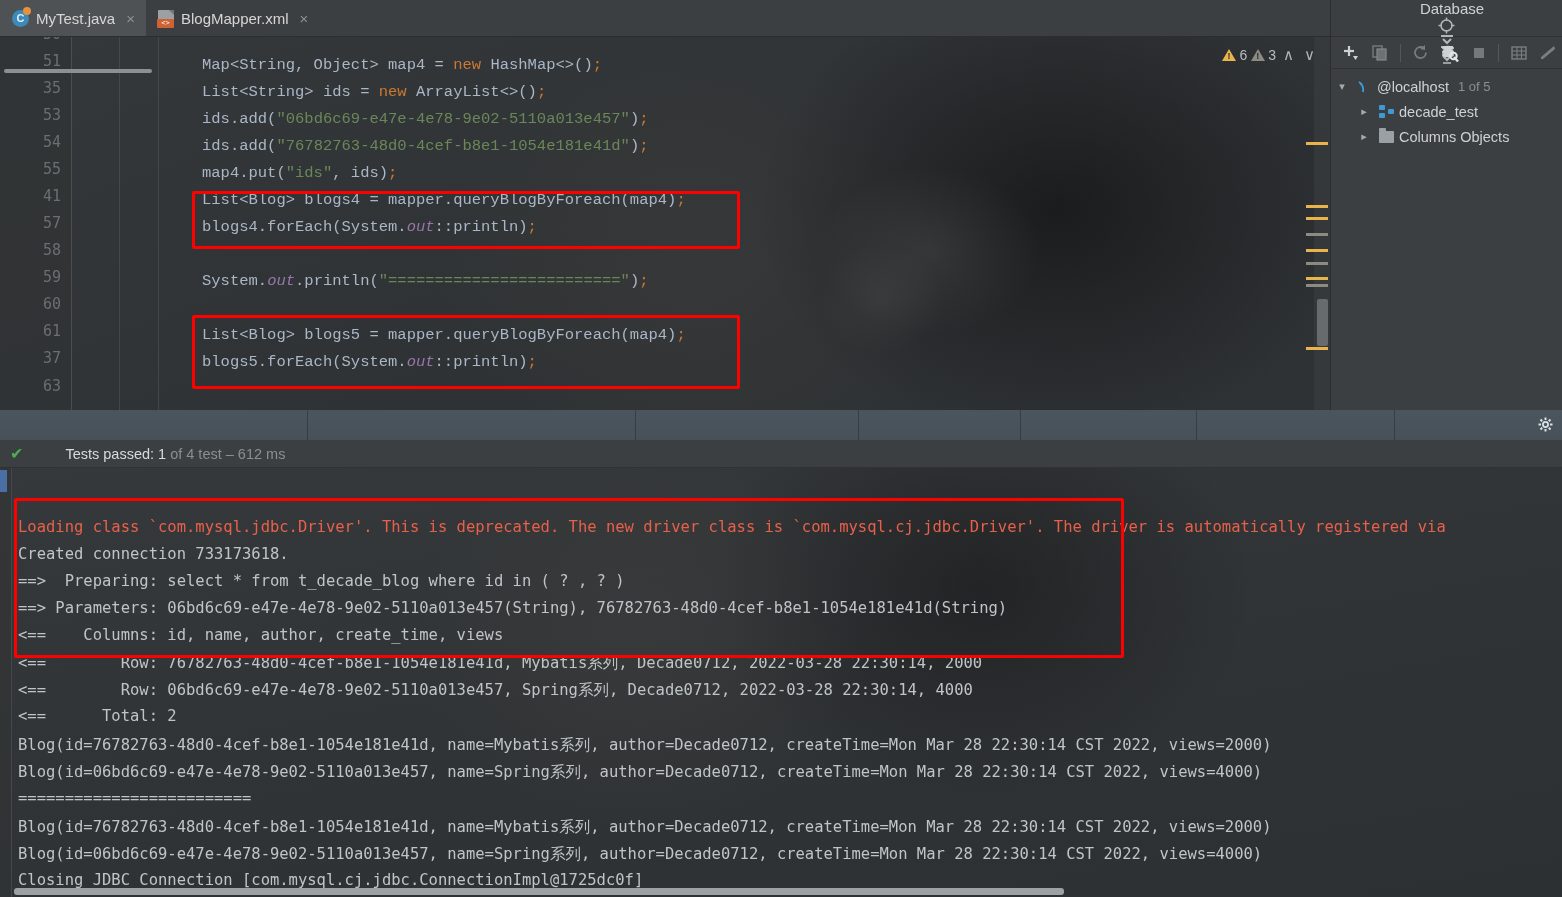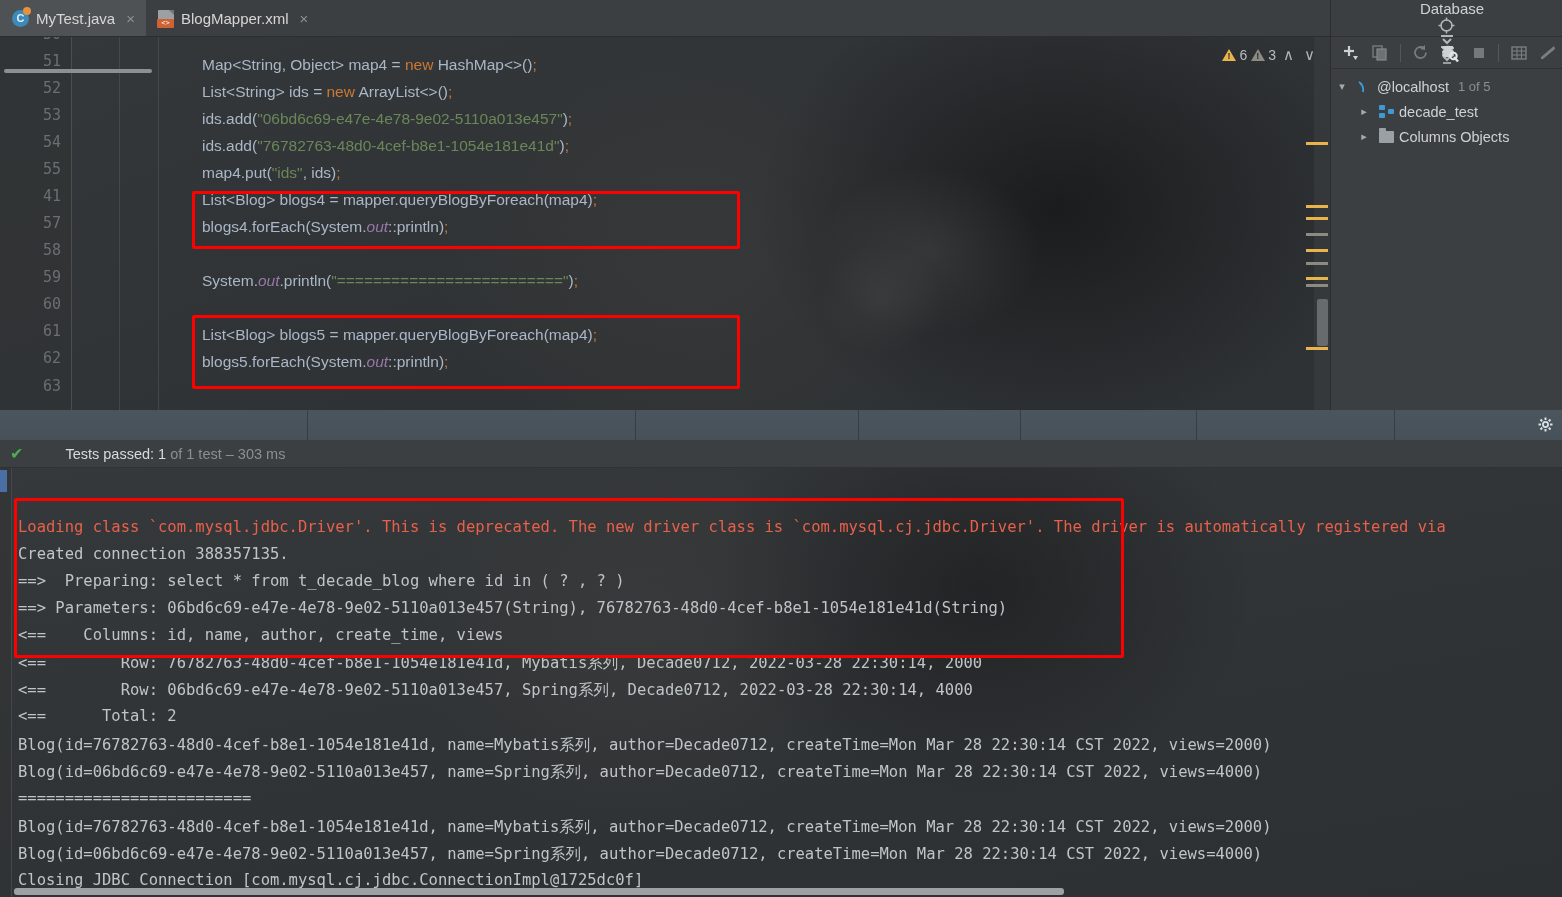--- a/index.html
+++ b/index.html
@@ -83,21 +83,21 @@
     position:absolute; right:10px;
     font-family:"DejaVu Sans Mono",monospace; font-size:15px;
     color:#6a6f72; text-align:right;
   }
   .foldcol {
     position:absolute; top:0; height:100%; width:1px; background:rgba(90,94,96,0.45);
   }
   .codearea { position:absolute; left:72px; top:0; right:0; height:100%; }
   .cline {
     position:absolute; left:130px;
-    font-family:Liberation Sans, sans-serif; font-size:15.5px;
+    font-family:Liberation Mono, monospace; font-size:15.5px;
     color:#a9b7c6; white-space:pre; letter-spacing:0px;
   }
   .kw  { color:#cc7832; }
   .str { color:#6a8759; }
   .fld { color:#9876aa; font-style:italic; }
   .sc  { color:#cc7832; }
   .pn  { color:#a9b7c6; }
 
   
   .redbox {
@@ -245,31 +245,31 @@
       <span>BlogMapper.xml</span>
       <span class="tclose">×</span>
     </div>
   </div>
 
   <div class="editor">
 
     <div class="gutter">
       <div class="lnum" style="top:-12px">50</div>
       <div class="lnum" style="top:15px">51</div>
-      <div class="lnum" style="top:42px">52</div>
+      <div class="lnum" style="top:42px">35</div>
       <div class="lnum" style="top:69px">53</div>
       <div class="lnum" style="top:96px">54</div>
       <div class="lnum" style="top:123px">55</div>
       <div class="lnum" style="top:150px">41</div>
       <div class="lnum" style="top:177px">57</div>
       <div class="lnum" style="top:204px">58</div>
       <div class="lnum" style="top:231px">59</div>
       <div class="lnum" style="top:258px">60</div>
       <div class="lnum" style="top:285px">61</div>
-      <div class="lnum" style="top:312px">62</div>
+      <div class="lnum" style="top:312px">37</div>
       <div class="lnum" style="top:340px">63</div>
     </div>
     <div class="foldcol" style="left:119px"></div>
     <div class="foldcol" style="left:158px"></div>
 
     <div class="codearea">
       <div class="cline" style="top:19px"><span class="pn">Map&lt;String, Object&gt; map4 = </span><span class="kw">new </span><span class="pn">HashMap&lt;&gt;()</span><span class="sc">;</span></div>
       <div class="cline" style="top:46px"><span class="pn">List&lt;String&gt; ids = </span><span class="kw">new </span><span class="pn">ArrayList&lt;&gt;()</span><span class="sc">;</span></div>
       <div class="cline" style="top:73px"><span class="pn">ids.add(</span><span class="str">"06bd6c69-e47e-4e78-9e02-5110a013e457"</span><span class="pn">)</span><span class="sc">;</span></div>
       <div class="cline" style="top:100px"><span class="pn">ids.add(</span><span class="str">"76782763-48d0-4cef-b8e1-1054e181e41d"</span><span class="pn">)</span><span class="sc">;</span></div>
@@ -447,30 +447,30 @@
             <line x1="4.2" y1="10.8" x2="2.5" y2="12.5"></line>
           </g>
         </svg>
     </span>
   </div>
 
   <div class="testhdr">
     <span class="check">✔</span>
     <span class="tp-label">Tests passed:</span>
     <span class="tp-num">1</span>
-    <span class="tp-dim">of 1 test – 303 ms</span>
+    <span class="tp-dim">of 4 test – 612 ms</span>
   </div>
 
   <div class="console">
     <div class="cgutter">
       <div class="cmark" style="top:2px"></div>
     </div>
 
     <div class="oline err" style="top:10px">Loading class `com.mysql.jdbc.Driver'. This is deprecated. The new driver class is `com.mysql.cj.jdbc.Driver'. The driver is automatically registered via</div>
-    <div class="oline" style="top:37px">Created connection 388357135.</div>
+    <div class="oline" style="top:37px">Created connection 733173618.</div>
     <div class="oline" style="top:64px">==&gt;  Preparing: select * from t_decade_blog where id in ( ? , ? )</div>
     <div class="oline" style="top:91px">==&gt; Parameters: 06bd6c69-e47e-4e78-9e02-5110a013e457(String), 76782763-48d0-4cef-b8e1-1054e181e41d(String)</div>
     <div class="oline" style="top:118px">&lt;==    Columns: id, name, author, create_time, views</div>
     <div class="oline" style="top:145px">&lt;==        Row: 76782763-48d0-4cef-b8e1-1054e181e41d, Mybatis系列, Decade0712, 2022-03-28 22:30:14, 2000</div>
     <div class="oline" style="top:172px">&lt;==        Row: 06bd6c69-e47e-4e78-9e02-5110a013e457, Spring系列, Decade0712, 2022-03-28 22:30:14, 4000</div>
     <div class="oline" style="top:199px">&lt;==      Total: 2</div>
     <div class="oline" style="top:227px">Blog(id=76782763-48d0-4cef-b8e1-1054e181e41d, name=Mybatis系列, author=Decade0712, createTime=Mon Mar 28 22:30:14 CST 2022, views=2000)</div>
     <div class="oline" style="top:254px">Blog(id=06bd6c69-e47e-4e78-9e02-5110a013e457, name=Spring系列, author=Decade0712, createTime=Mon Mar 28 22:30:14 CST 2022, views=4000)</div>
     <div class="oline" style="top:281px">=========================</div>
     <div class="oline" style="top:309px">Blog(id=76782763-48d0-4cef-b8e1-1054e181e41d, name=Mybatis系列, author=Decade0712, createTime=Mon Mar 28 22:30:14 CST 2022, views=2000)</div>

